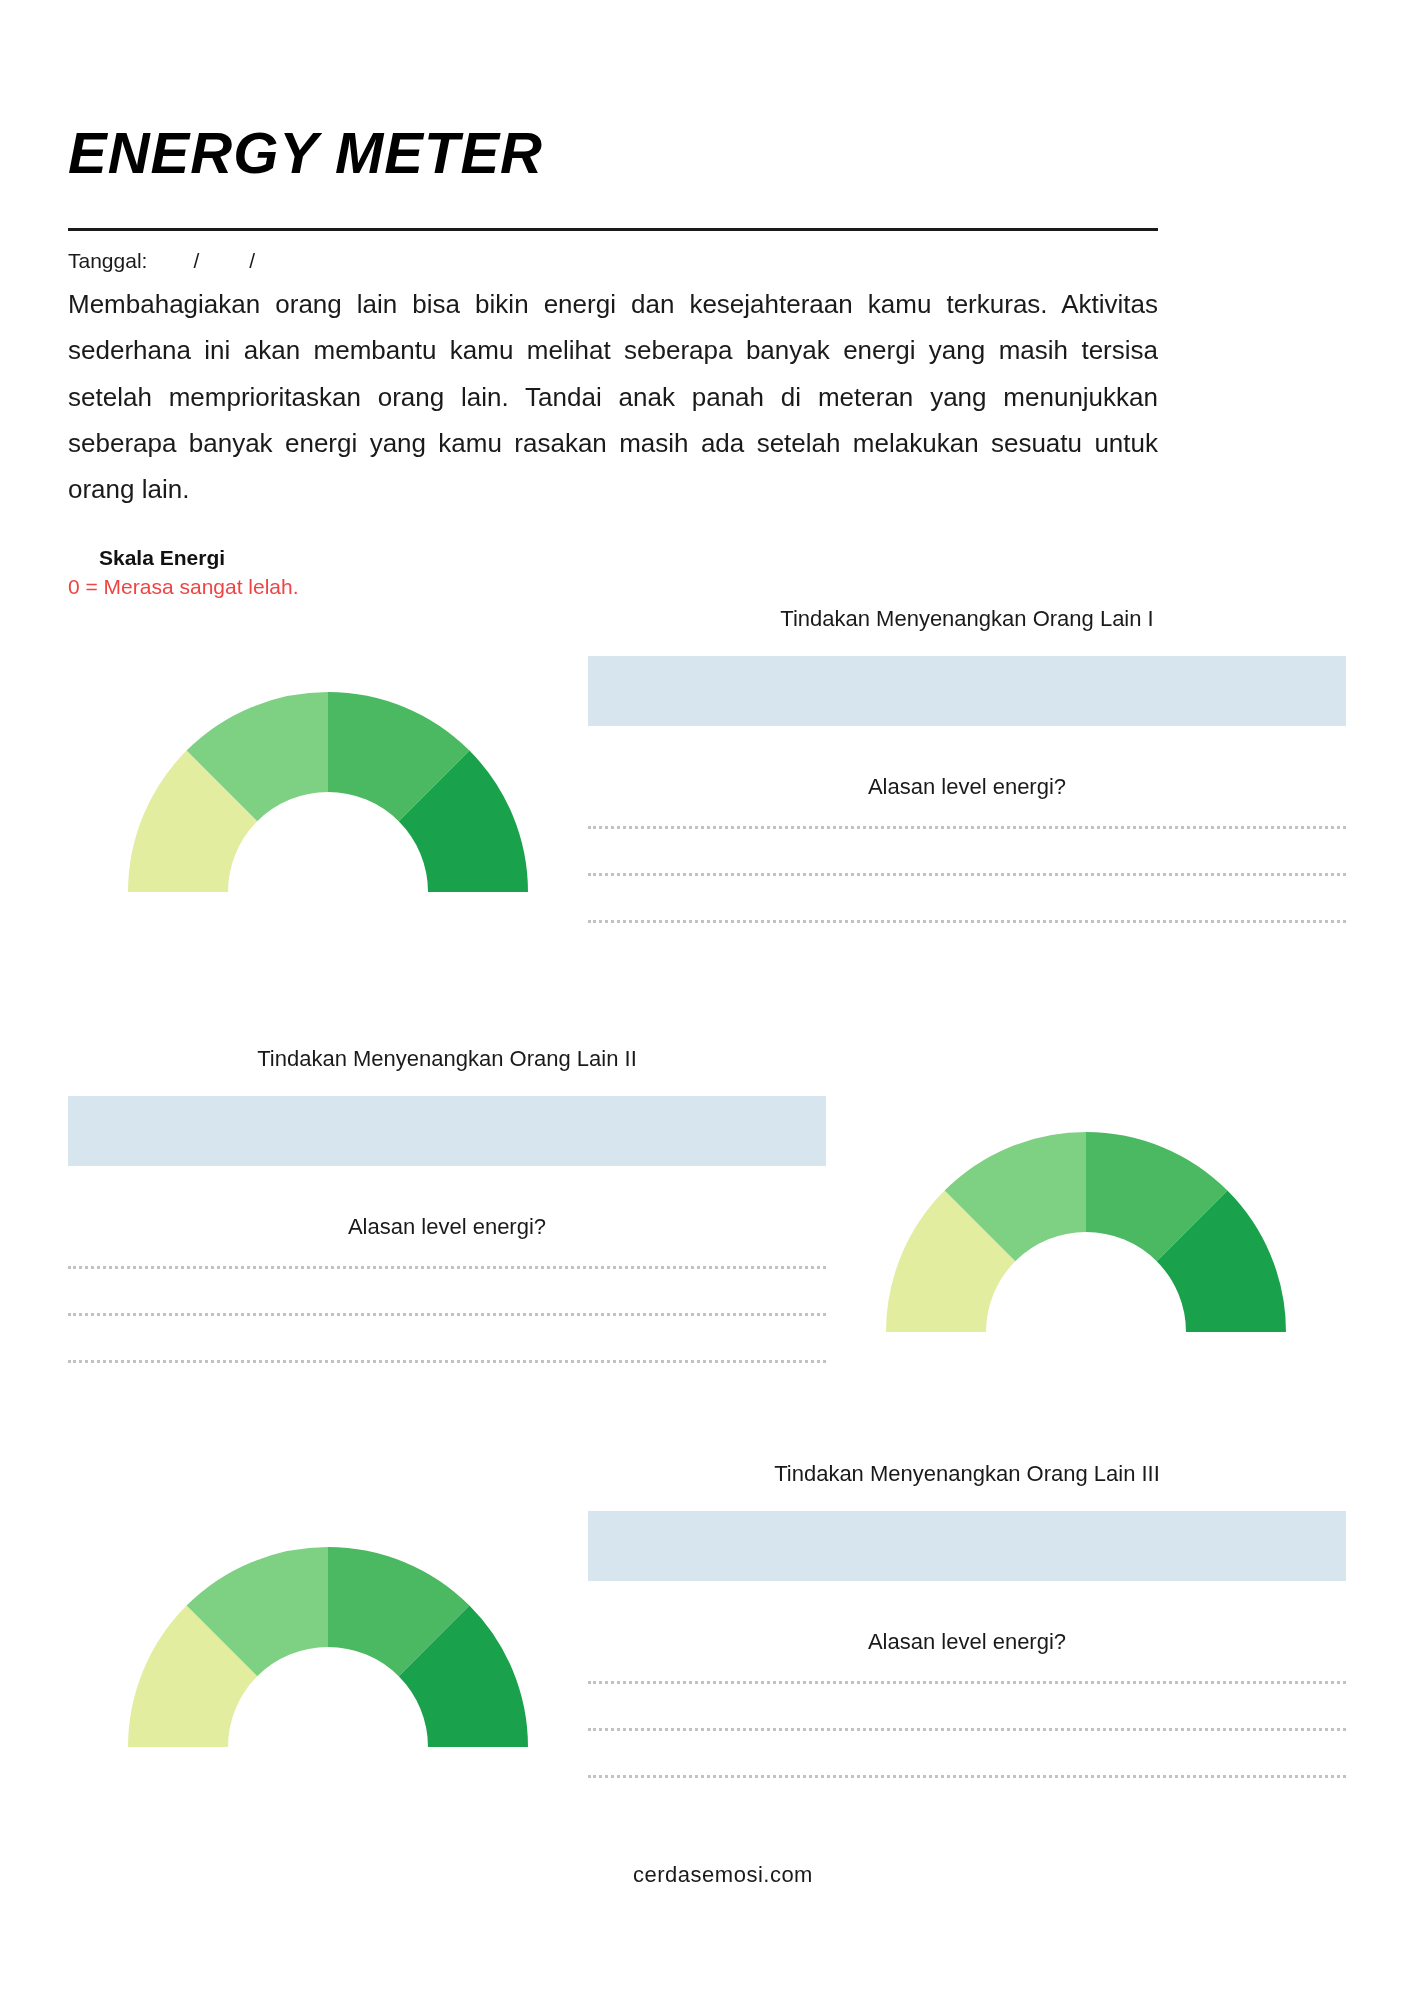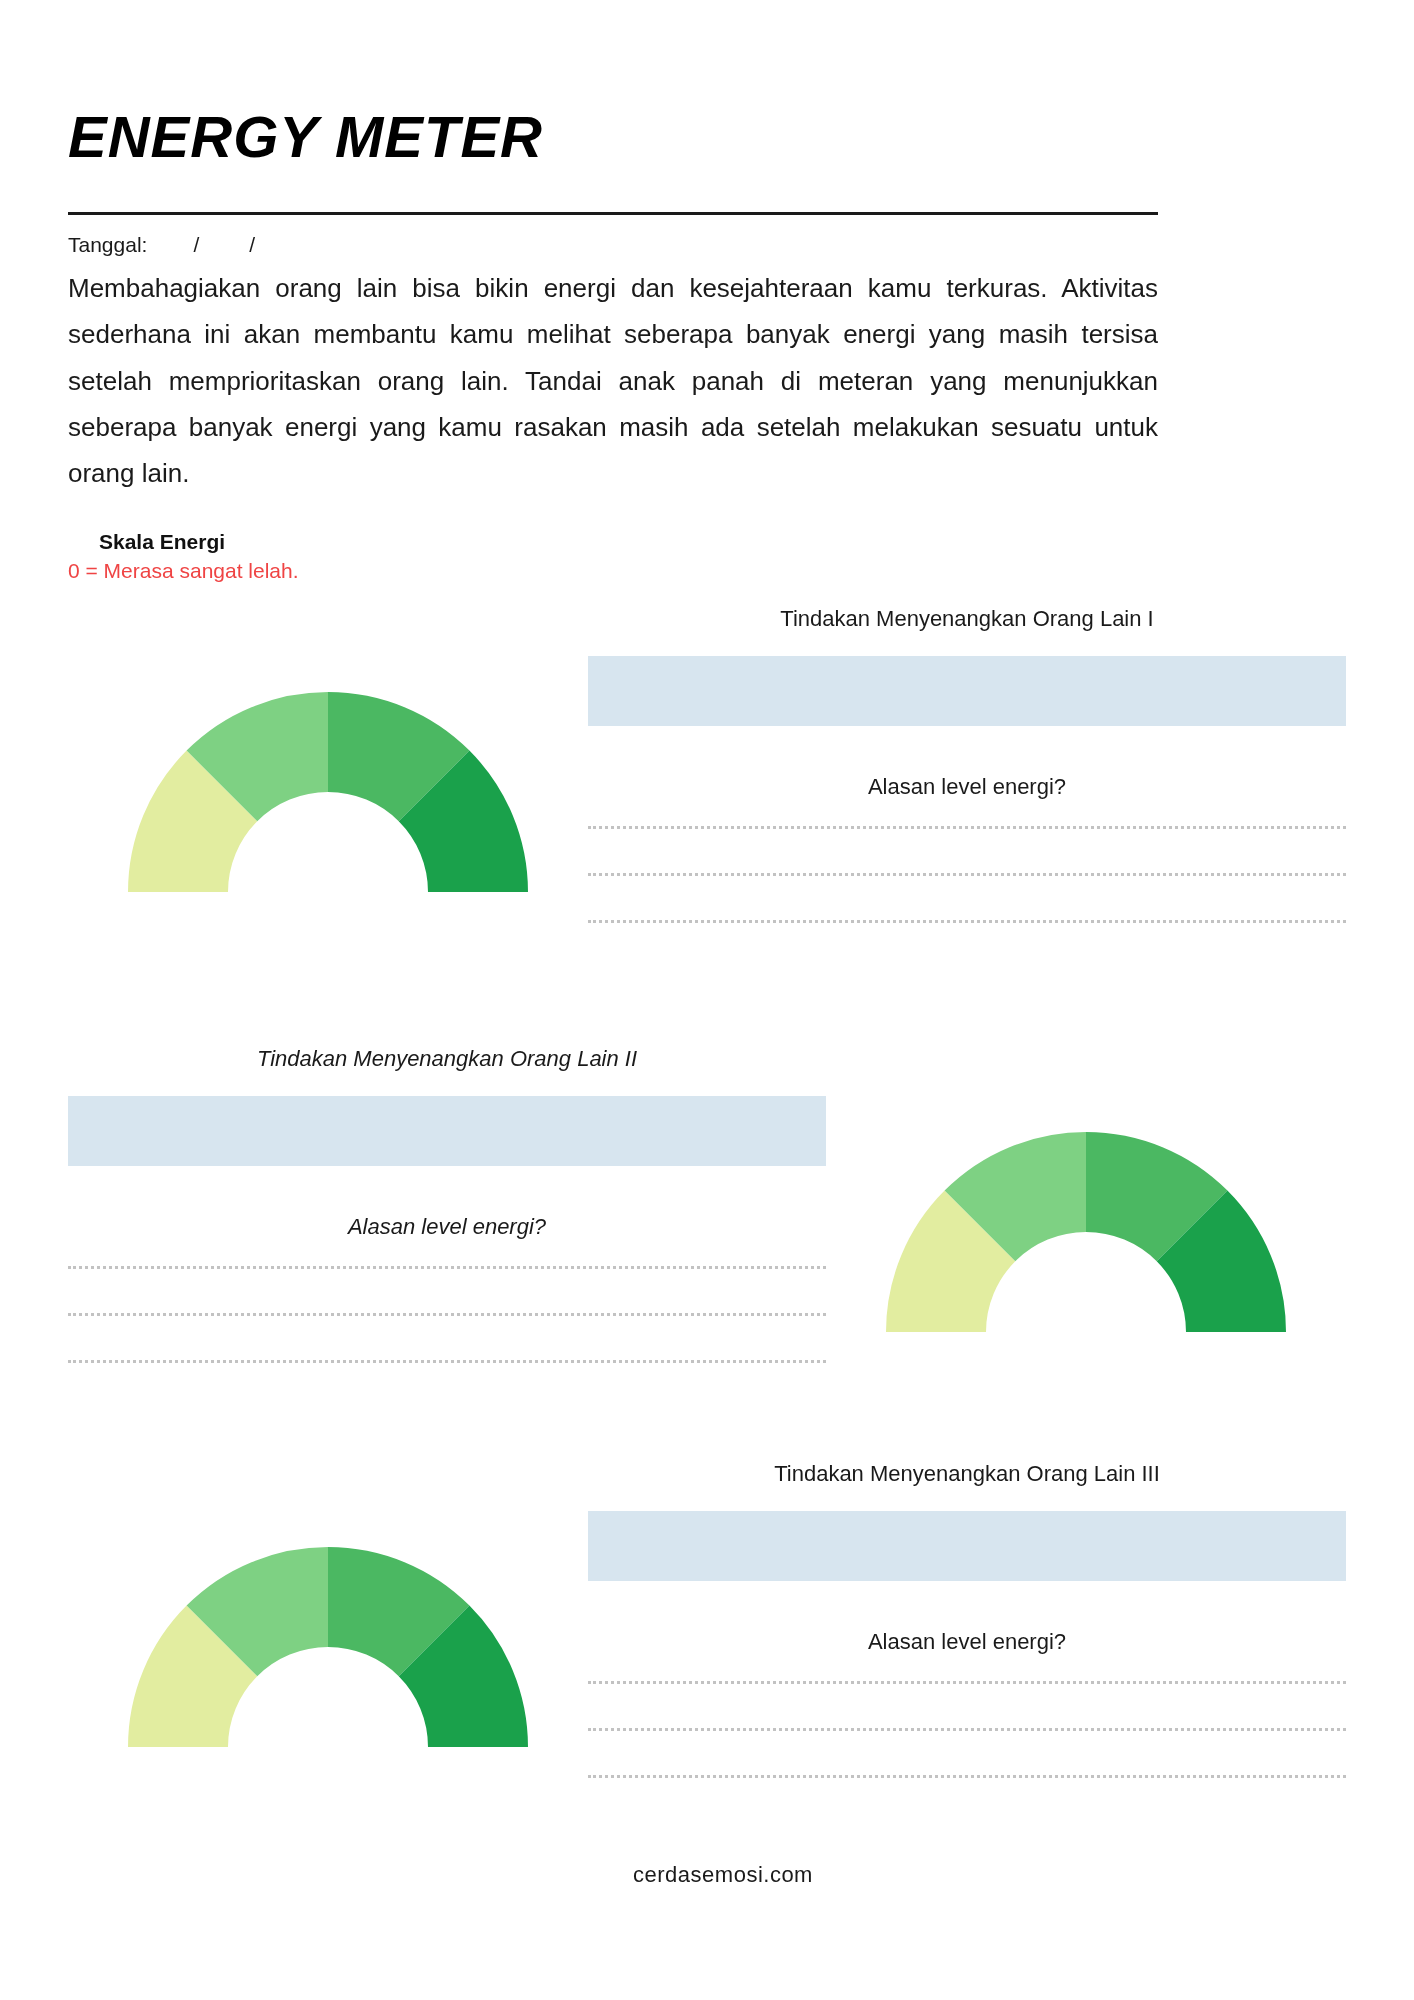--- a/index.html
+++ b/index.html
@@ -15,21 +15,21 @@
     color: #1a1a1a;
     position: relative;
     overflow: hidden;
   }
 
   .page {
     position: absolute;
     left: 0; top: 0;
     width: 1226px;
     height: 2000px;
-    padding: 0 68px;
+    padding: 16px 68px;
   }
 
   
   .title {
     font-size: 58px;
     font-weight: bold;
     font-style: italic;
     letter-spacing: 1px;
     color: #000000;
     margin-top: 108px;
@@ -75,21 +75,21 @@
   }
 
   
   .section {
     position: absolute;
     left: 68px;
     width: 1278px;
     display: flex;
     align-items: center;
   }
-  .section.reverse { flex-direction: row-reverse; font-style: italic; }
+  .section.reverse { flex-direction: row-reverse; }
 
   #section-1 { top: 605px; }
   #section-2 { top: 1045px; }
   #section-3 { top: 1460px; }
 
   .gauge-col {
     width: 520px;
     display: flex;
     justify-content: center;
     padding-top: 48px;

